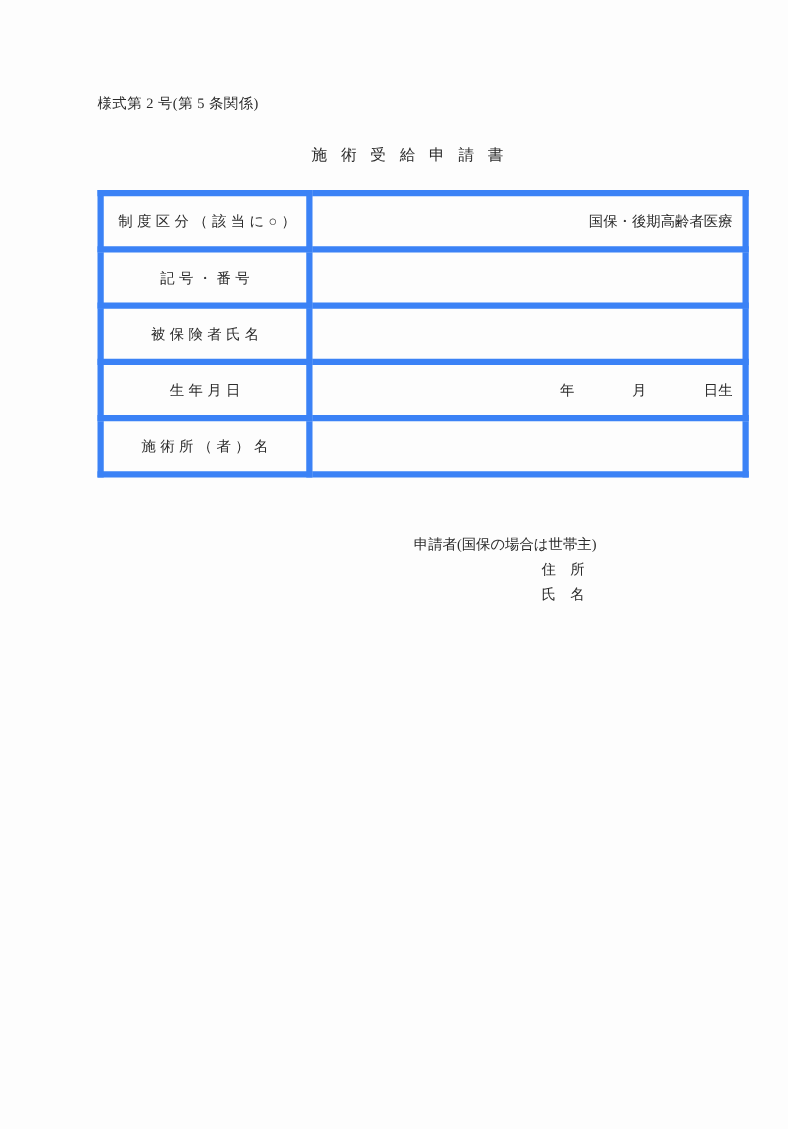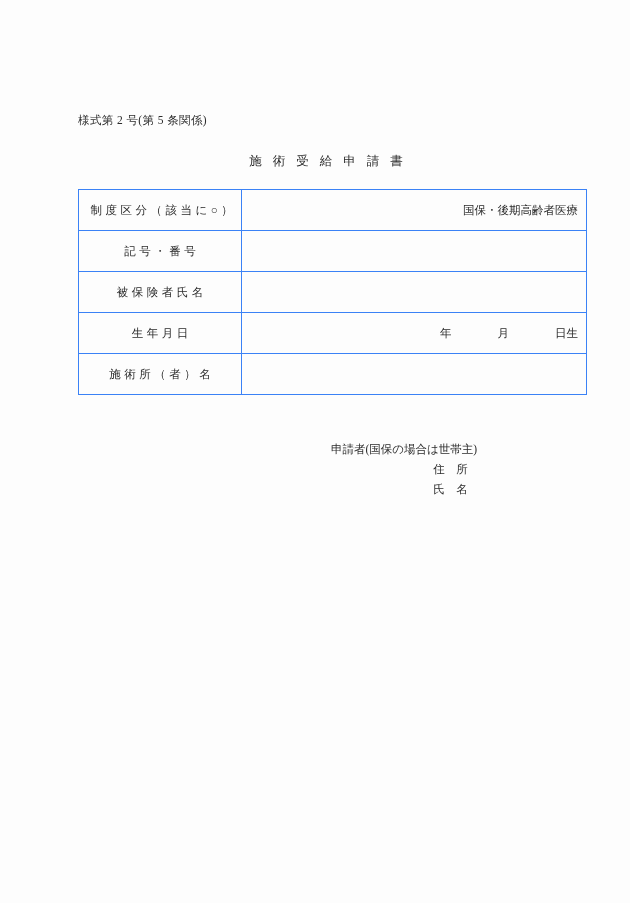--- a/index.html
+++ b/index.html
@@ -16,21 +16,20 @@
     overflow: hidden;
   }
   .page {
     position: absolute;
     left: 0;
     top: 0;
     width: 630px;
     height: 738px;
     box-sizing: border-box;
     padding: 78px 86px 0 78px;
-    margin-top: 37px;
   }
 
   
   .form-number {
     font-size: 11.5px;
     letter-spacing: 0.4px;
     line-height: 1;
     margin: 0 0 28px 0;
     white-space: pre;
   }
@@ -48,21 +47,21 @@
   }
 
   
   table.form-table {
     border-collapse: collapse;
     width: 474px;
     margin: 0;
     table-layout: fixed;
   }
   table.form-table td {
-    border: 1px solid #3b82f6;
+    border: 5px solid #3b82f6;
     height: 40px;
     padding: 0 8px;
     font-size: 11.5px;
     vertical-align: middle;
   }
   td.label-cell {
     width: 146px;
     text-align: center;
     letter-spacing: 3.5px;
     text-indent: 3.5px;

